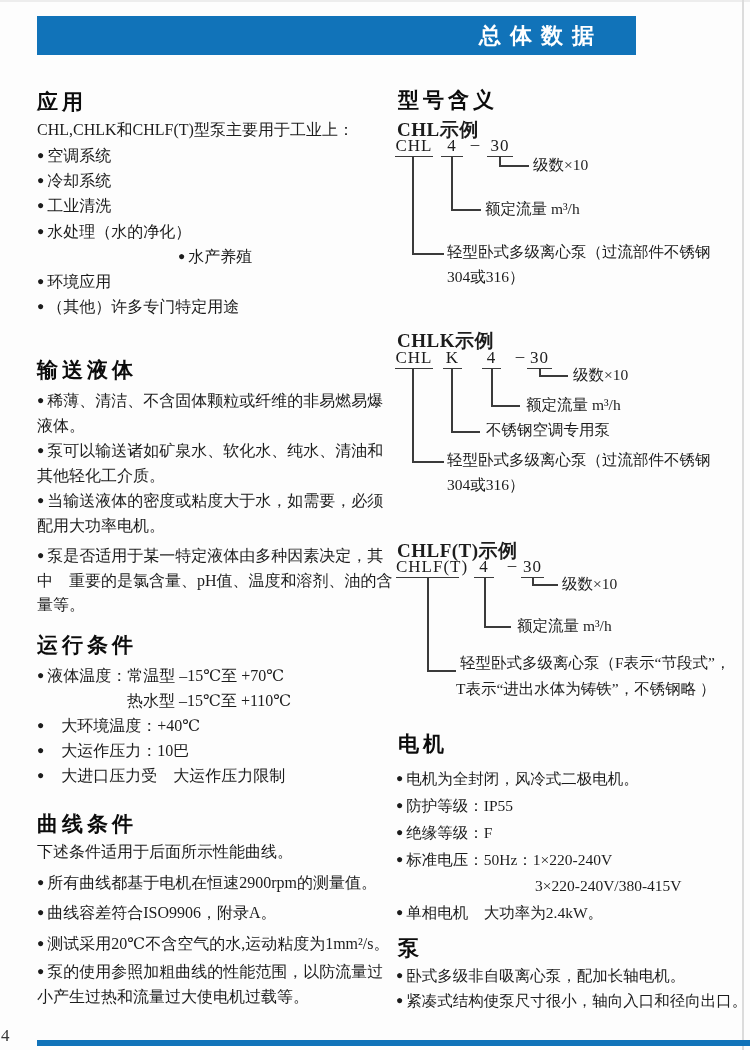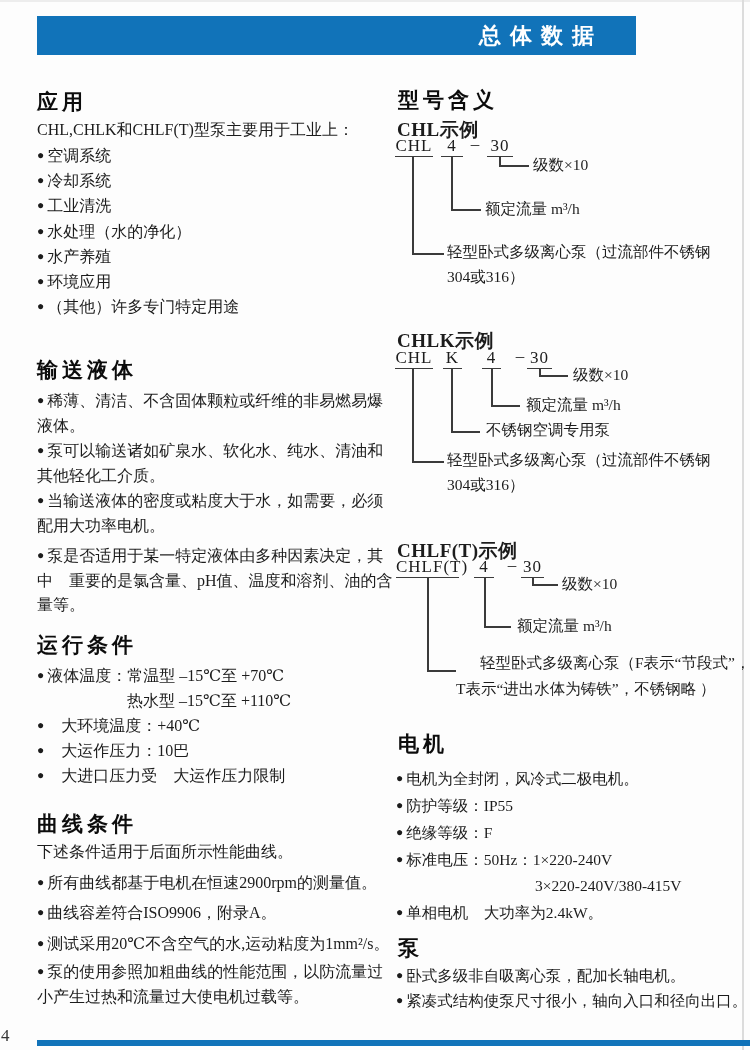--- a/index.html
+++ b/index.html
@@ -56,21 +56,21 @@
 
   <div id="leftcol">
 
     <h2 class="h2" style="left:2px;top:88px;">应用</h2>
     <p class="absb tx nowrap" style="left:2px;top:118px;">CHL,CHLK和CHLF(T)型泵主要用于工业上：</p>
     <div class="absb" style="left:2px;top:143px;width:356px;">
       <p class="tx bul" style="line-height:24.2px;">空调系统</p>
       <p class="tx bul" style="line-height:24.2px;">冷却系统</p>
       <p class="tx bul" style="line-height:24.2px;">工业清洗</p>
       <p class="tx bul" style="line-height:24.2px;">水处理（水的净化）</p>
-      <p class="tx bul" style="line-height:24.2px;">水产养殖</p>
+      <p class="tx bul" style="line-height:24.2px;text-align:center;">水产养殖</p>
       <p class="tx bul" style="line-height:24.2px;">环境应用</p>
       <p class="tx bul" style="line-height:24.2px;">（其他）许多专门特定用途</p>
     </div>
 
     <h2 class="h2" style="left:2px;top:356px;">输送液体</h2>
     <div class="absb" style="left:2px;top:388px;width:356px;">
       <p class="tx bul">稀薄、清洁、不含固体颗粒或纤维的非易燃易爆液体。</p>
       <p class="tx bul">泵可以输送诸如矿泉水、软化水、纯水、清油和其他轻化工介质。</p>
       <p class="tx bul">当输送液体的密度或粘度大于水，如需要，必须配用大功率电机。</p>
       <p class="tx bul" style="margin-top:5px;">泵是否适用于某一特定液体由多种因素决定，其中　重要的是氯含量、pH值、温度和溶剂、油的含量等。</p>
@@ -141,21 +141,21 @@
     <span class="dash" style="left:115px;top:555px;width:14px;">–</span>
     <span class="seg" style="left:131px;top:557px;width:23px;">30</span>
     <div class="vl" style="left:142px;top:578px;height:8px;"></div>
     <div class="hl" style="left:142px;top:584px;width:26px;"></div>
     <span class="dlabel" style="left:172px;top:574px;">级数×10</span>
     <div class="vl" style="left:94px;top:578px;height:50px;"></div>
     <div class="hl" style="left:94px;top:626px;width:27px;"></div>
     <span class="dlabel" style="left:127px;top:616px;">额定流量 m³/h</span>
     <div class="vl" style="left:37px;top:578px;height:94px;"></div>
     <div class="hl" style="left:37px;top:670px;width:29px;"></div>
-    <span class="dlabel" style="left:70px;top:653px;margin-left:20px;">轻型卧式多级离心泵（F表示“节段式”，</span>
+    <span class="dlabel" style="left:70px;top:653px;">轻型卧式多级离心泵（F表示“节段式”，</span>
     <span class="dlabel" style="left:66px;top:679px;">T表示“进出水体为铸铁”，不锈钢略 ）</span>
 
     <h2 class="h2" style="left:8px;top:730px;">电机</h2>
     <div class="absb" style="left:6px;top:765px;width:352px;">
       <p class="tx bul nowrap" style="font-size:15.5px;line-height:26px;">电机为全封闭，风冷式二极电机。</p>
       <p class="tx bul nowrap" style="font-size:15.5px;line-height:26px;">防护等级：IP55</p>
       <p class="tx bul nowrap" style="font-size:15.5px;line-height:26px;">绝缘等级：F</p>
       <p class="tx bul nowrap" style="font-size:15.5px;line-height:26px;">标准电压：50Hz：1×220-240V</p>
       <p class="tx nowrap" style="font-size:15.5px;line-height:26px;padding-left:139px;">3×220-240V/380-415V</p>
       <p class="tx bul nowrap" style="font-size:15.5px;line-height:26px;">单相电机　大功率为2.4kW。</p>

